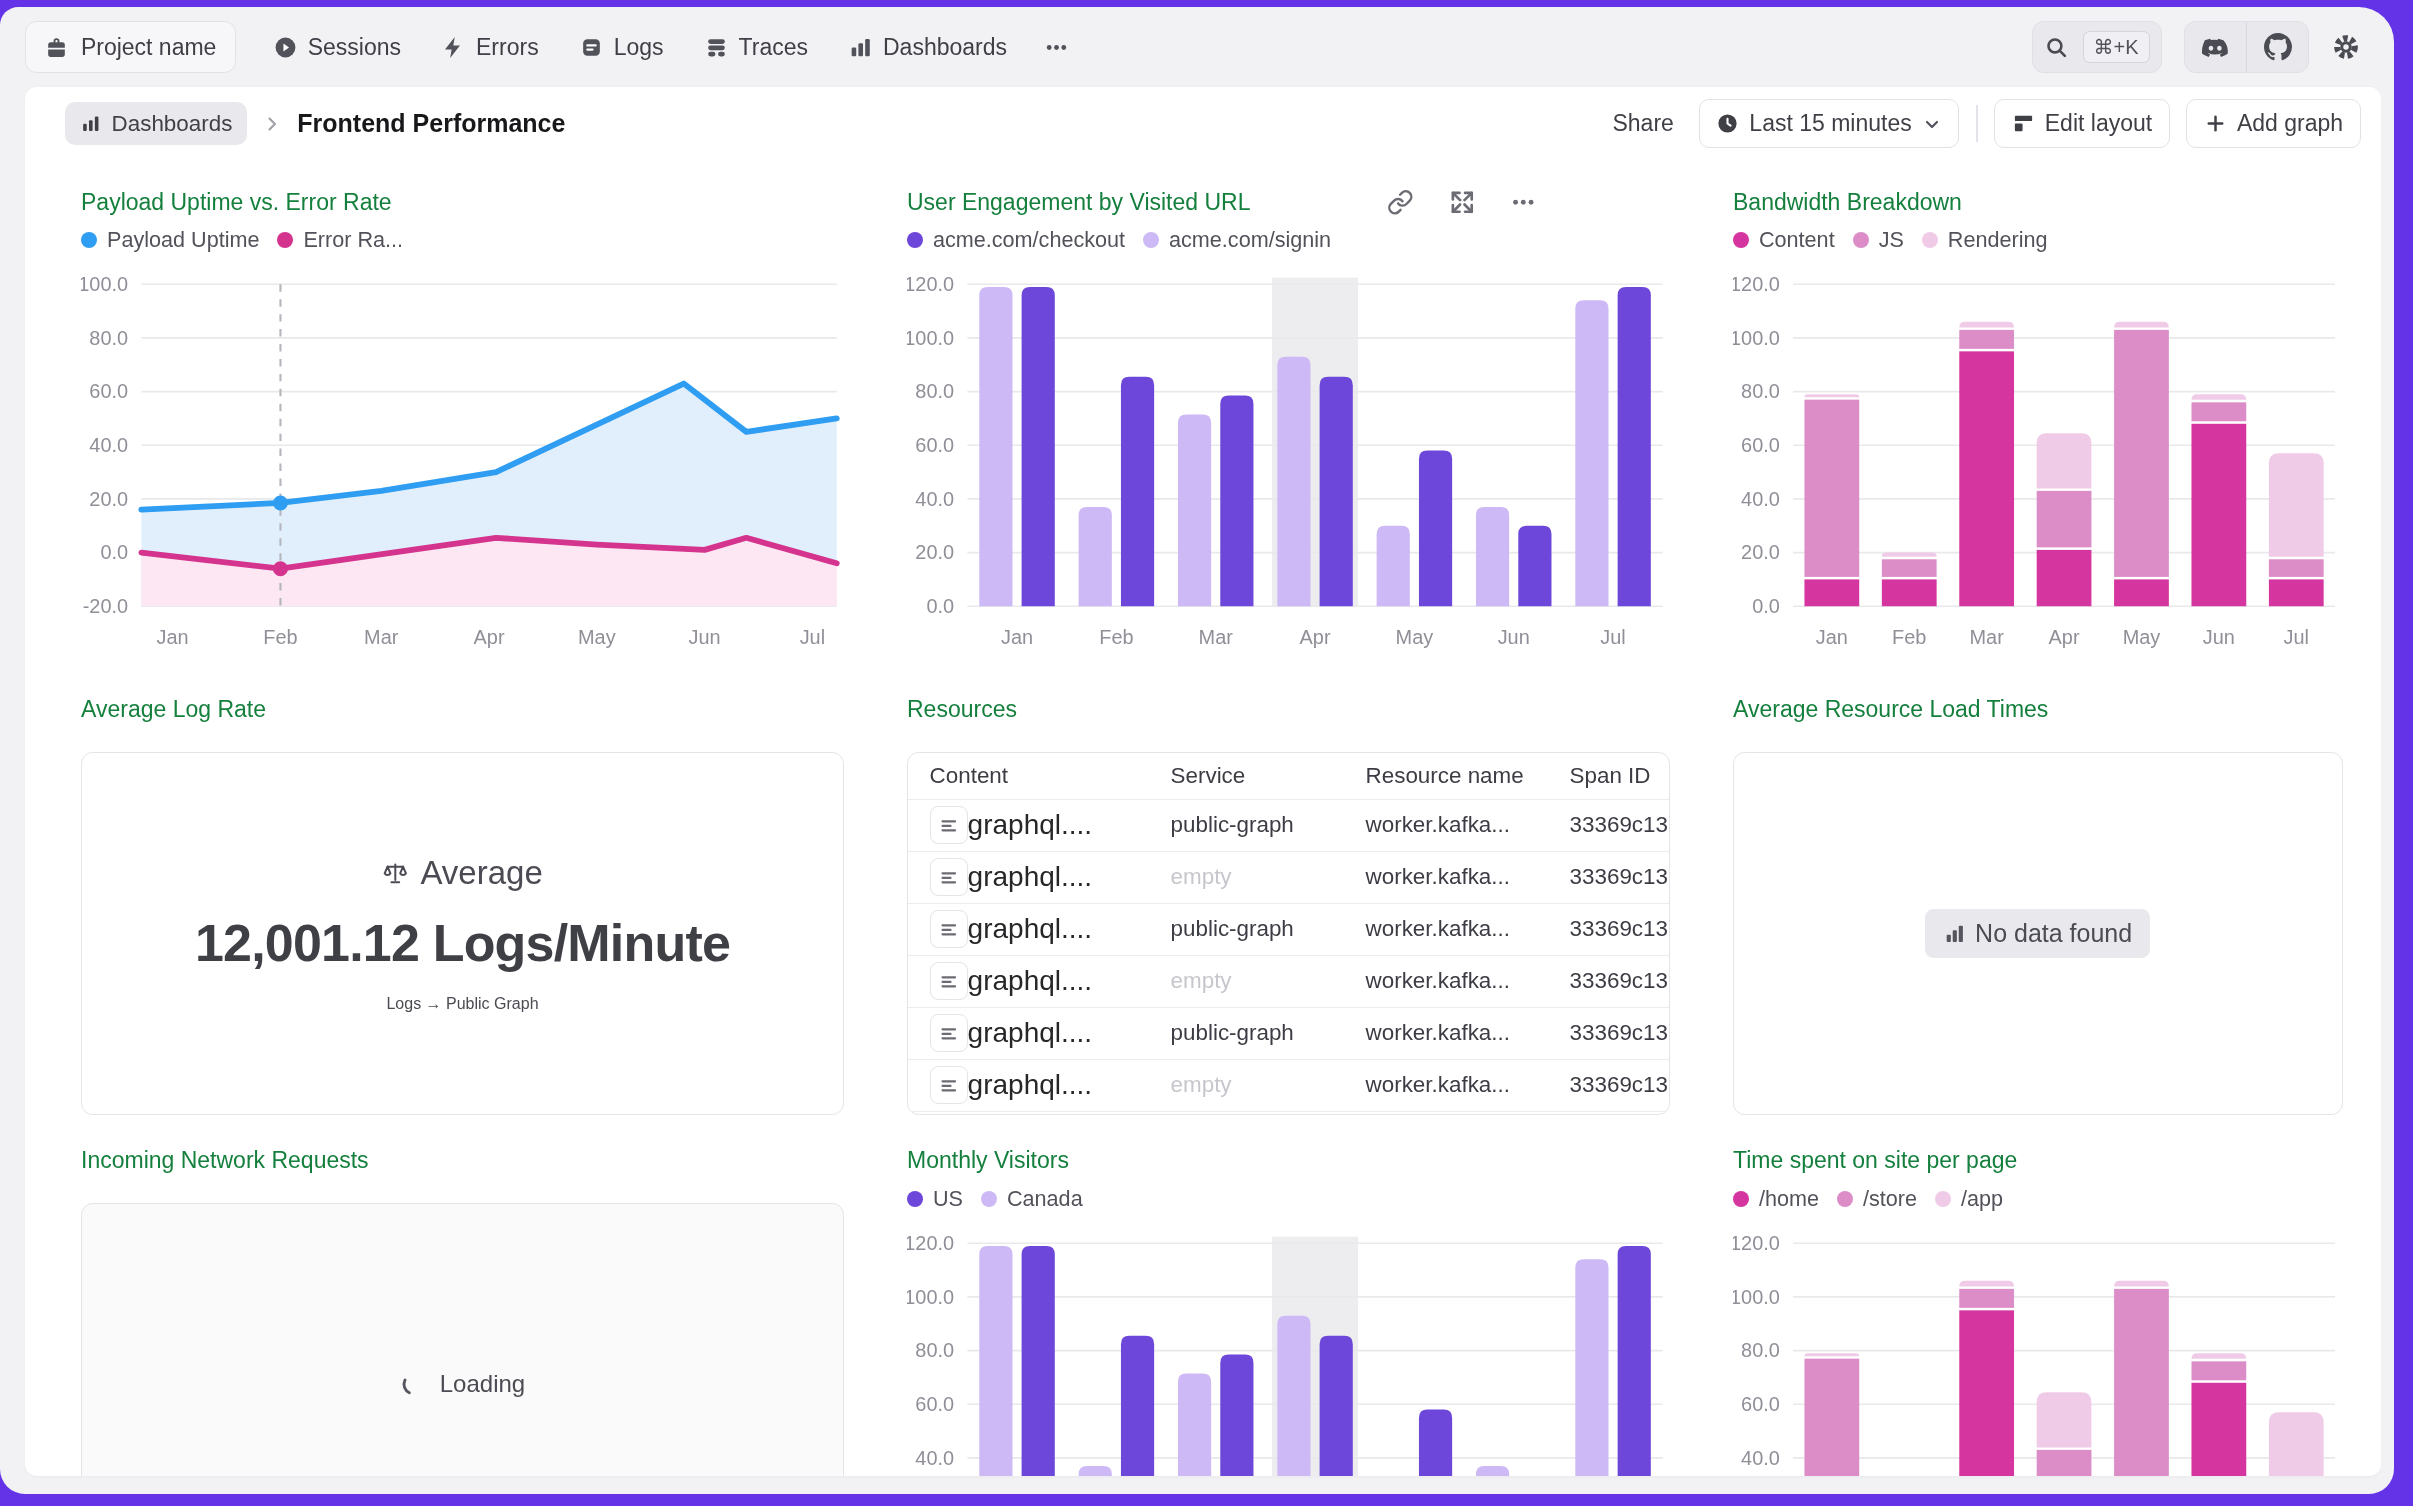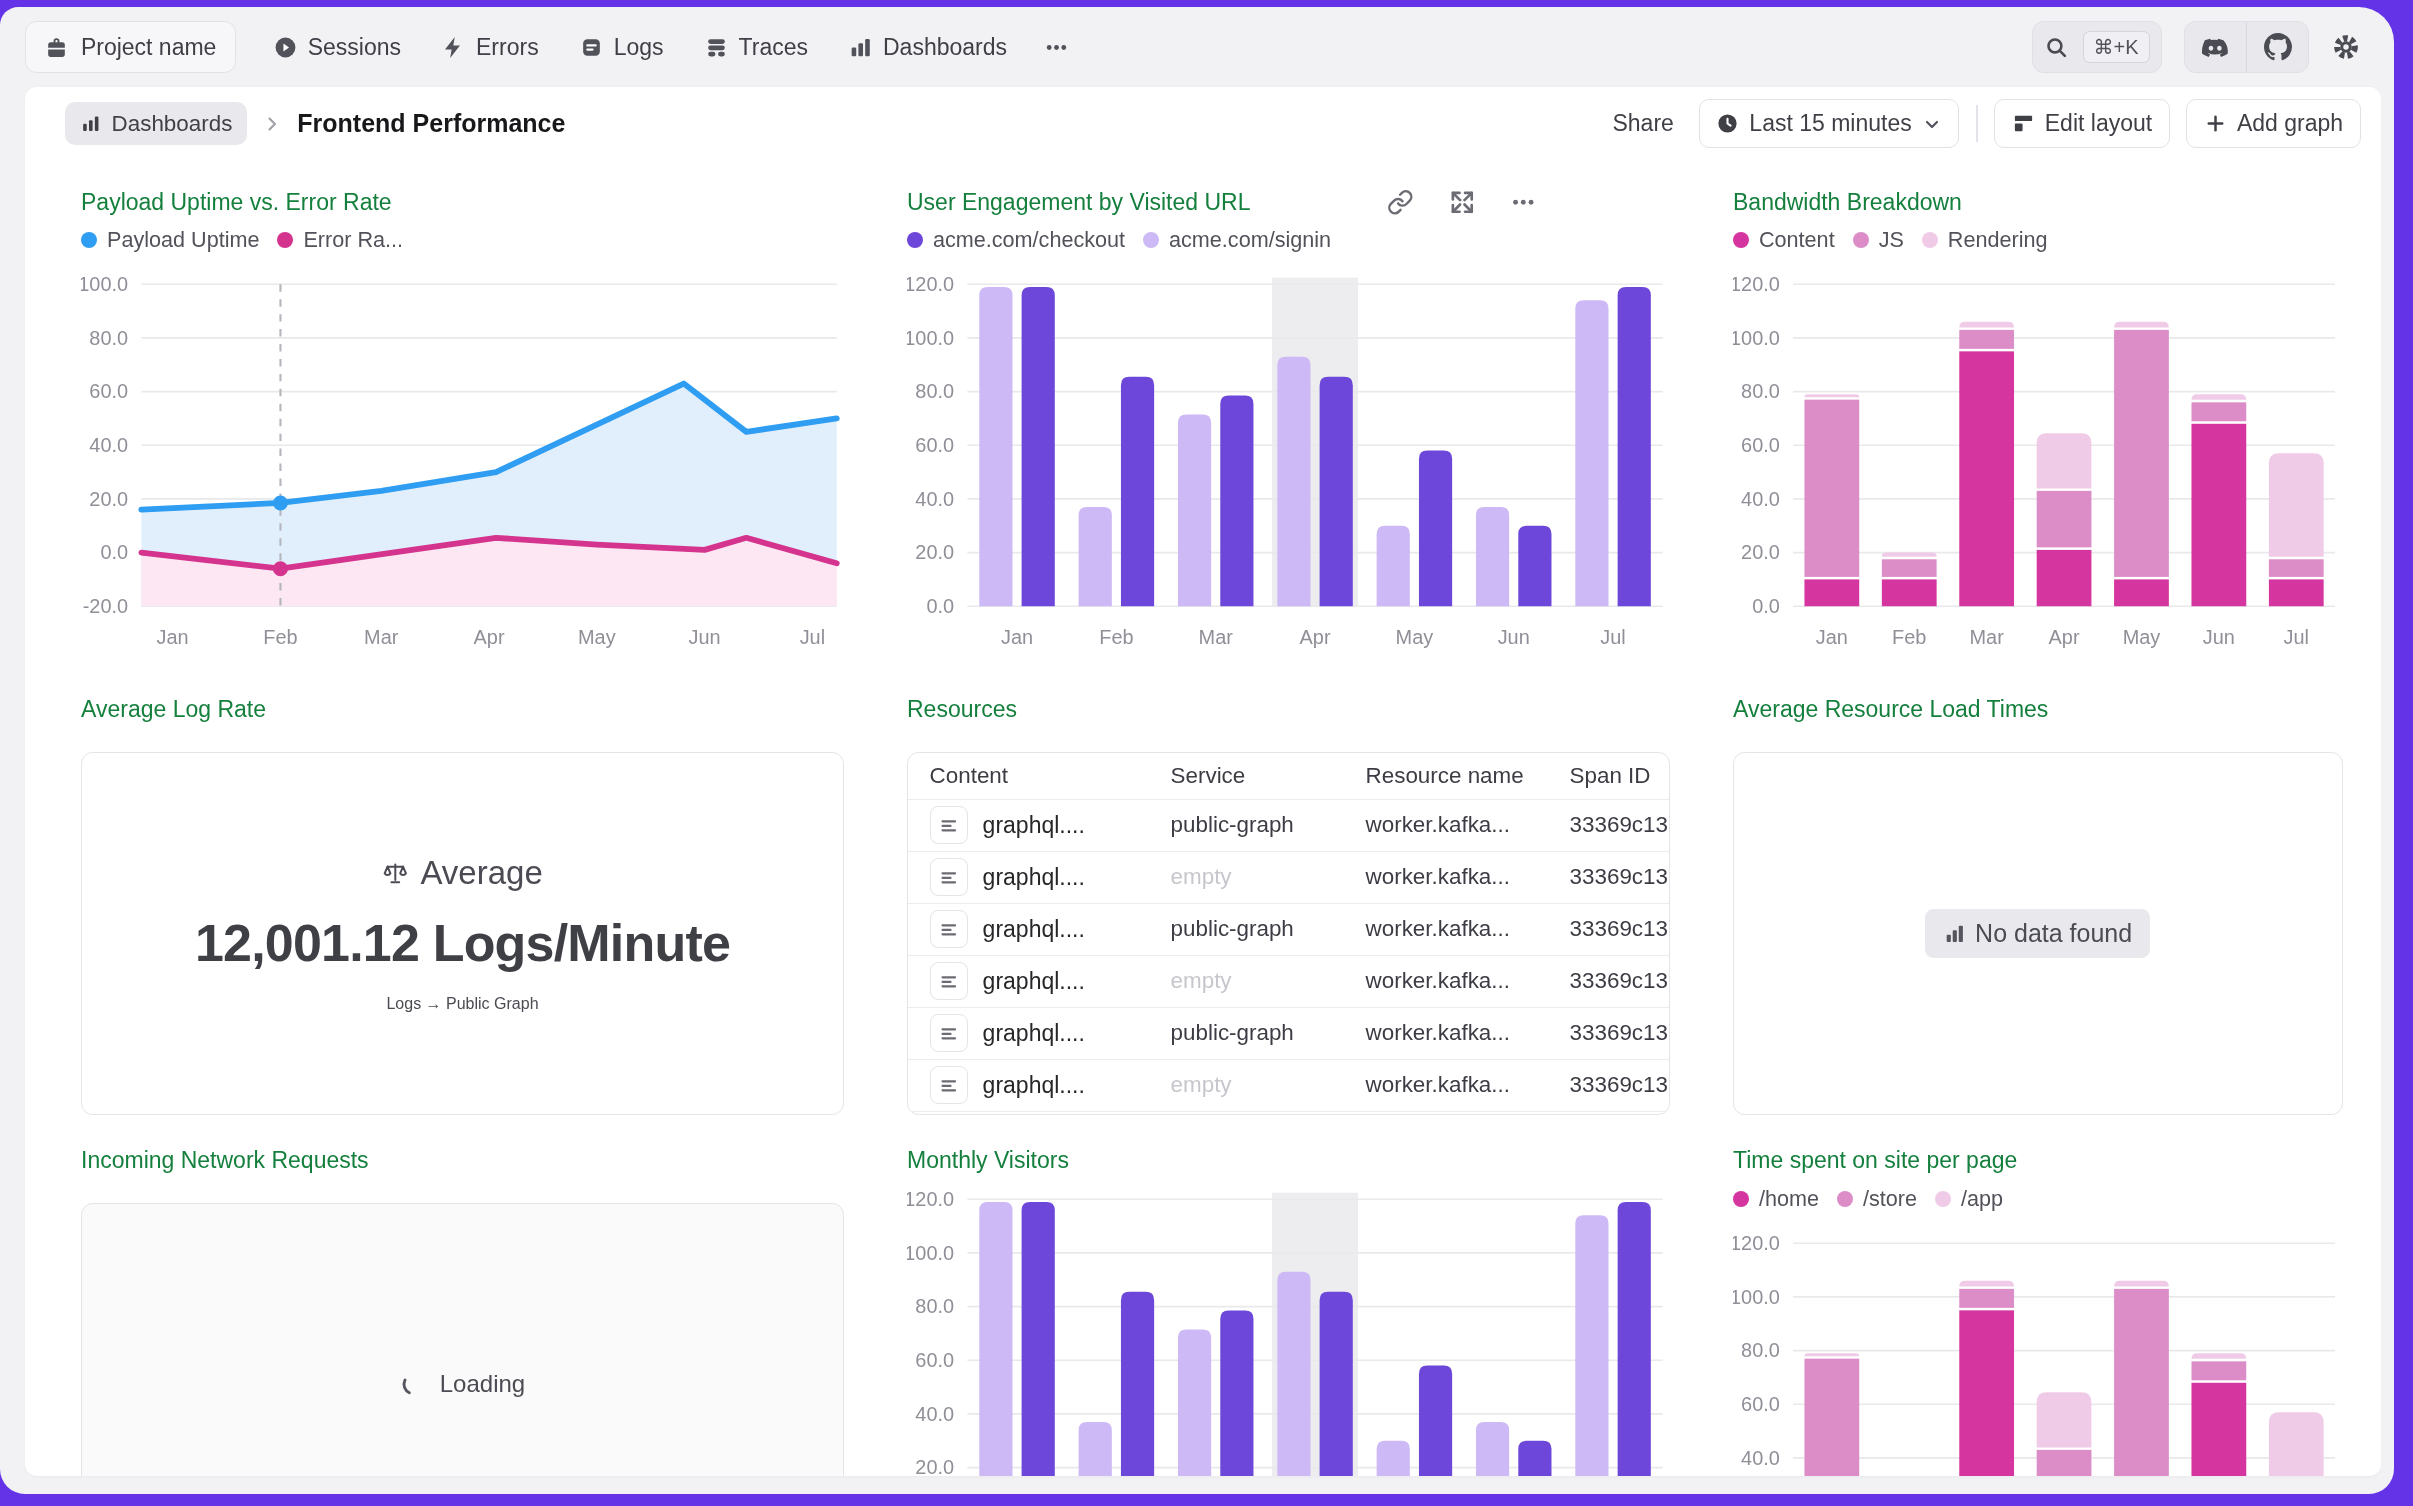--- a/index.html
+++ b/index.html
@@ -54,21 +54,21 @@
   .empty-body { height:100%; display:flex; align-items:center; justify-content:center; }
   .empty-pill { display:flex; align-items:center; gap:10px; background:#e9e9ed; border-radius:8.3px; padding:10px 18.3px; font-size:25px; color:#4b4b53; }
   .loading-card { background:#fafafa; }
   .loading-body { height:100%; display:flex; align-items:center; justify-content:center; gap:13.3px; font-size:24px; color:#4b4b53; }
 
   
   .table-card { margin-top:28px; }
   .trow { display:grid; grid-template-columns:241px 195px 204px 1fr; align-items:center; padding:0 0 0 21.6px; }
   .thead { height:47px; border-bottom:1.7px solid #ececef; color:#55555e; font-size:21.6px; }
   .tbody-row { height:52px; border-bottom:1.7px solid #ececef; cursor:pointer; }
-  .cell-content { display:flex; align-items:center; gap:15px; font-size:23px; font-weight:500; color:#27272a; }
+  .cell-content { display:flex; align-items:center; font-size:28px; font-weight:500; color:#27272a; }
   .row-icon { width:38px; height:38px; border:1.7px solid #e3e3e8; border-radius:8.3px; display:flex; align-items:center; justify-content:center; background:#fff; }
   .tcell { font-size:22.4px; color:#3c3c44; }
   .tcell.empty { color:#c6c6cd; }
 
   .axis-label { font-size:24px; fill:#8f8f98; }
 </style>
 </head>
 <body>
 
 <div class="frame">
@@ -593,20 +593,30 @@
                 </svg>
               </span>
               <span>Loading</span>
             </div>
           </div>
         </article>
         <article class="tile">
           <div class="tile-head">
             <h2 class="tile-title">Monthly Visitors</h2>
           </div>
+          <div class="legend">
+            <span class="legend-item">
+              <span class="legend-dot" style="background:#6d47d9"></span>
+              <span class="legend-label">US</span>
+            </span>
+            <span class="legend-item">
+              <span class="legend-dot" style="background:#cdb9f5"></span>
+              <span class="legend-label">Canada</span>
+            </span>
+          </div>
           <div class="chart-wrap"><svg width="763" height="390" viewBox="0 0 918 470">
               <rect x="439.1428571428571" y="8" width="103.71428571428571" height="396" fill="#ededef"></rect>
               <line x1="72" y1="404" x2="910" y2="404" stroke="#e9e9ec" stroke-width="2"></line>
               <text class="axis-label" x="56" y="412" text-anchor="end">0.0</text>
               <line x1="72" y1="339.3333333333333" x2="910" y2="339.3333333333333" stroke="#e9e9ec" stroke-width="2"></line>
               <text class="axis-label" x="56" y="347.3333333333333" text-anchor="end">20.0</text>
               <line x1="72" y1="274.6666666666667" x2="910" y2="274.6666666666667" stroke="#e9e9ec" stroke-width="2"></line>
               <text class="axis-label" x="56" y="282.6666666666667" text-anchor="end">40.0</text>
               <line x1="72" y1="210" x2="910" y2="210" stroke="#e9e9ec" stroke-width="2"></line>
               <text class="axis-label" x="56" y="218" text-anchor="end">60.0</text>

